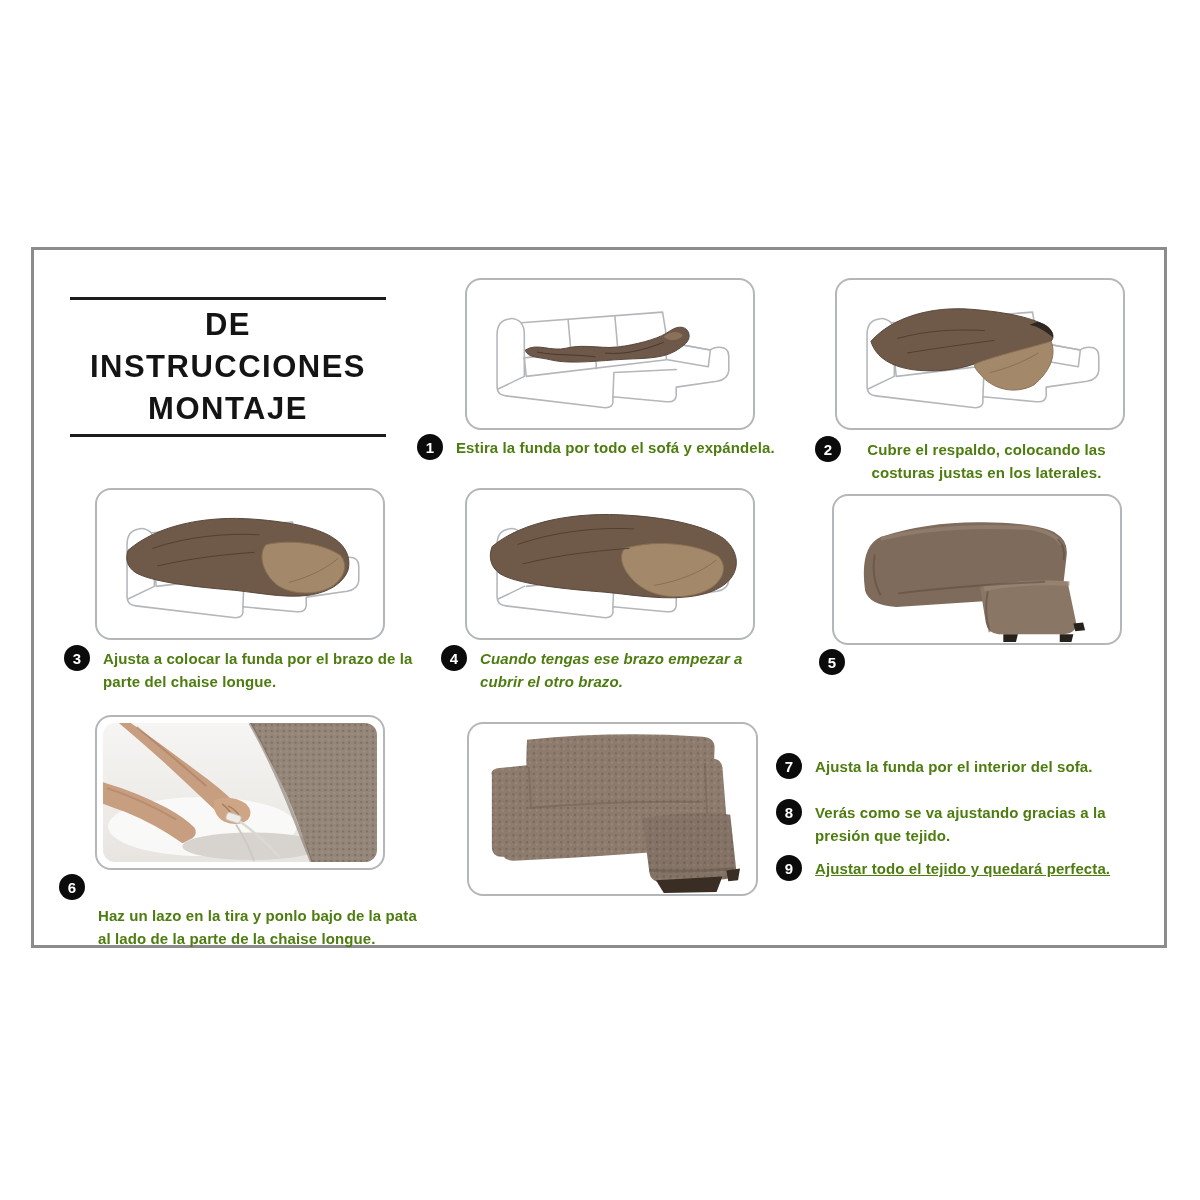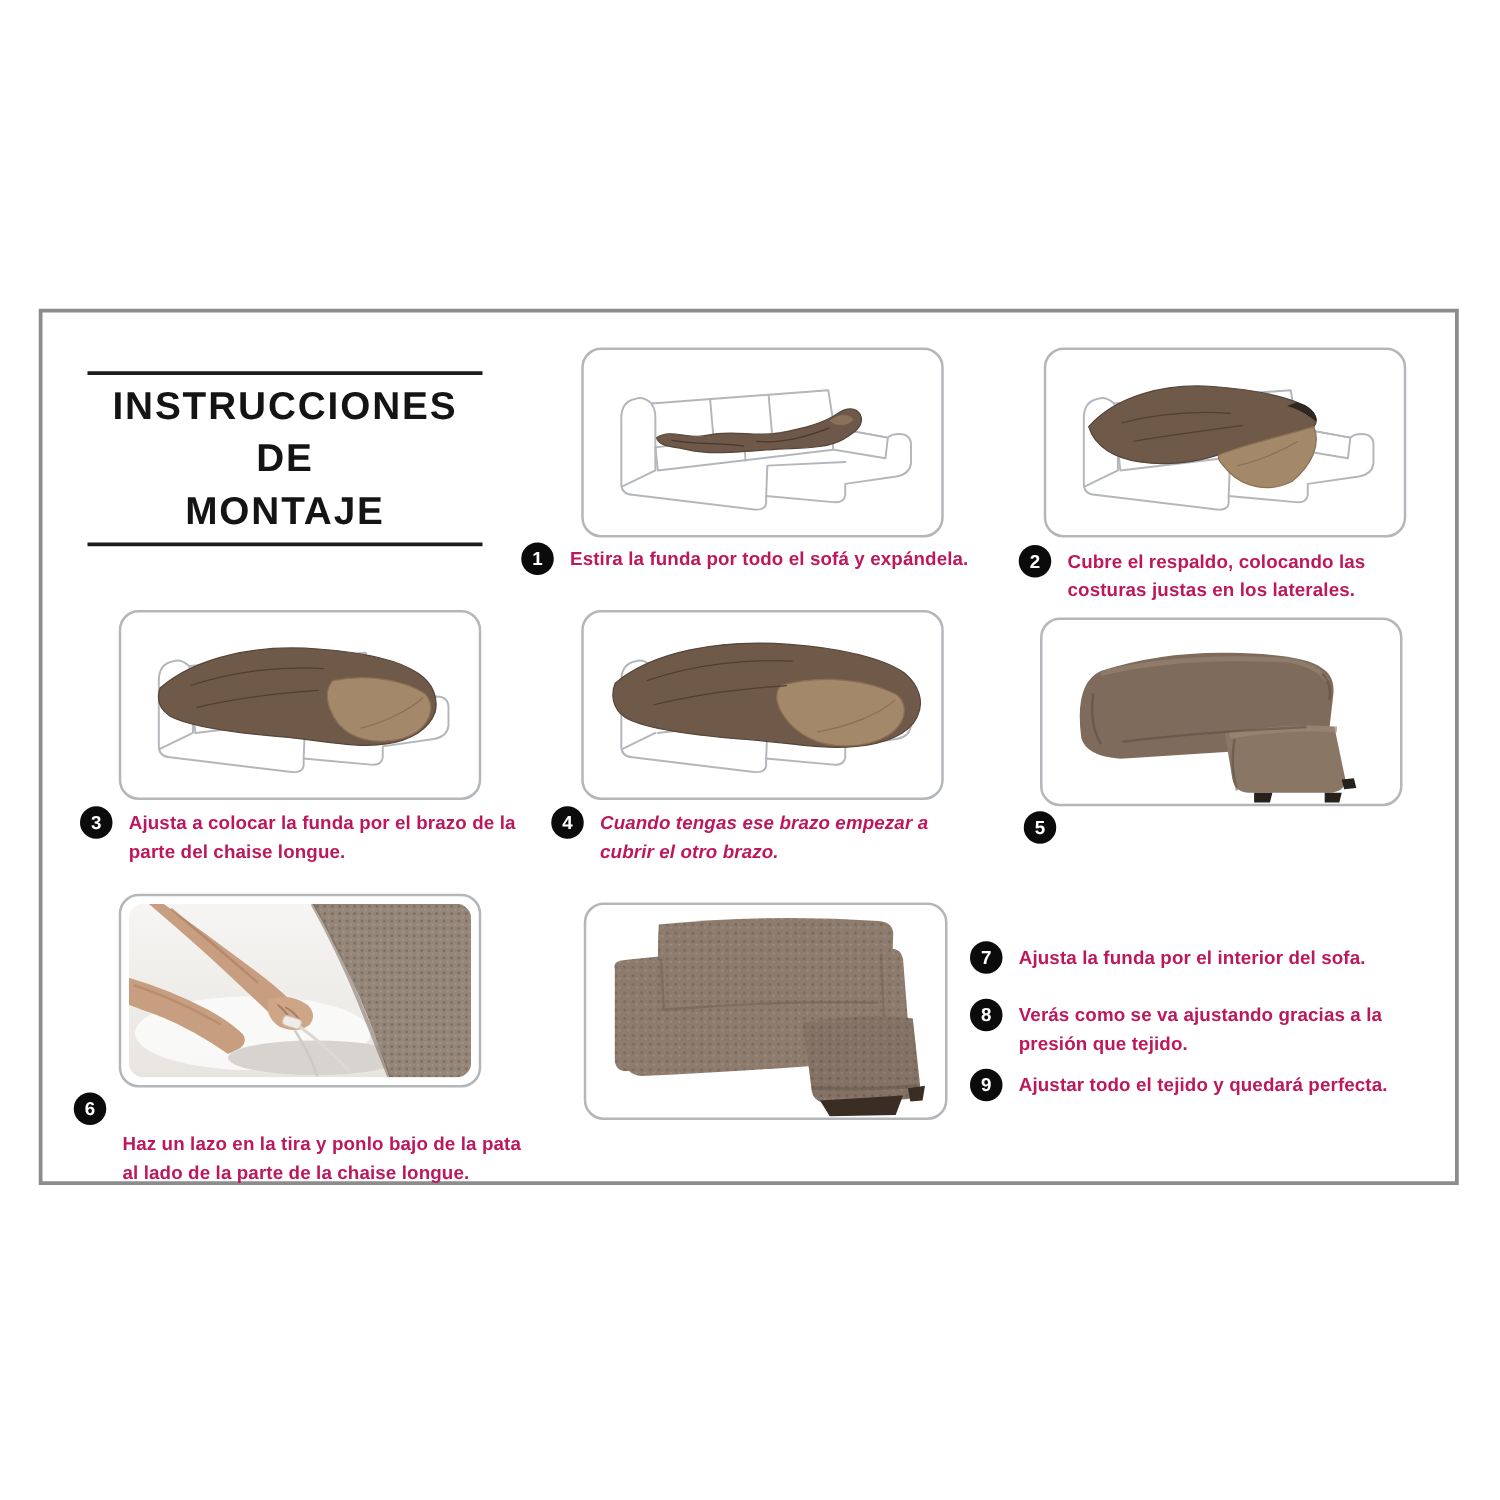--- a/index.html
+++ b/index.html
@@ -23,34 +23,34 @@
   .illus svg{display:block;width:100%;height:100%;}
   .photo-inner{position:absolute;left:6px;top:6px;right:6px;bottom:6px;
     border-radius:12px;overflow:hidden;}
   .cap{position:absolute;display:flex;gap:13px;align-items:flex-start;}
   .badge{
     width:26px;height:26px;border-radius:50%;background:#0b0b0b;color:#ffffff;
     font-weight:bold;font-size:15px;display:flex;align-items:center;
     justify-content:center;flex:0 0 26px;line-height:1;
   }
   .cap-text{
-    font-size:15px;font-weight:bold;color:#be185d;line-height:23px;
+    font-size:15px;font-weight:bold;color:#4d7c0f;line-height:23px;
     letter-spacing:0.1px;padding-top:2px;
   }
 </style>
 </head>
 <body>
 
 <div class="frame"></div>
 
 <div class="title-block">
   <div class="title-rule"></div>
   <div class="title-text">
+    <span class="title-line">DE</span>
     <span class="title-line">INSTRUCCIONES</span>
-    <span class="title-line">DE</span>
     <span class="title-line">MONTAJE</span>
   </div>
   <div class="title-rule"></div>
 </div>
 
 <div class="illus" style="left:465px;top:278px;width:290px;height:152px;">
   <svg viewBox="0 0 290 152">
     <g stroke="#b3b6ba" stroke-width="1.6" fill="#ffffff" stroke-linejoin="round" stroke-linecap="round">
       <path d="M41,40 Q29,42 29,56 L29,110 Q29,118 38,119 L138,131 Q147,132 148,126 L148,120 L203,125 Q212,126 213,119 L213,110 L255,104 Q266,102 267,93 L267,78 Q267,69 257,69 Q251,69 248,72 L204,64 L199,33 L54,44 Q47,38 41,40 Z"></path>
       <path d="M54,45 Q57,48 57,56 L57,99 L30,112" fill="none"></path>
@@ -199,21 +199,21 @@
   </svg>
 </div>
 
 <div class="cap" style="left:417px;top:434px;">
   <span class="badge">1</span>
   <span class="cap-text" style="width:360px;">Estira la funda por todo el sofá y expándela.</span>
 </div>
 
 <div class="cap" style="left:815px;top:436px;">
   <span class="badge">2</span>
-  <span class="cap-text" style="width:265px;">Cubre el respaldo, colocando las costuras  justas en los laterales.</span>
+  <span class="cap-text" style="width:265px;text-align:center;">Cubre el respaldo, colocando las costuras  justas en los laterales.</span>
 </div>
 
 <div class="cap" style="left:64px;top:645px;">
   <span class="badge">3</span>
   <span class="cap-text" style="width:322px;">Ajusta a colocar la funda por el brazo de la parte del chaise longue.</span>
 </div>
 
 <div class="cap" style="left:441px;top:645px;">
   <span class="badge">4</span>
   <span class="cap-text" style="width:275px;font-style:italic;">Cuando tengas ese brazo empezar a cubrir el otro brazo.</span>
@@ -233,14 +233,14 @@
   <span class="cap-text" style="width:360px;">Ajusta la funda por el interior del sofa.</span>
 </div>
 
 <div class="cap" style="left:776px;top:799px;">
   <span class="badge">8</span>
   <span class="cap-text" style="width:300px;">Verás como se va ajustando gracias a la presión que tejido.</span>
 </div>
 
 <div class="cap" style="left:776px;top:855px;">
   <span class="badge">9</span>
-  <span class="cap-text" style="width:360px;">Ajustar todo el tejido y quedará perfecta.</span>
+  <span class="cap-text" style="width:360px;text-decoration:underline;">Ajustar todo el tejido y quedará perfecta.</span>
 </div>
 
 </body></html>

